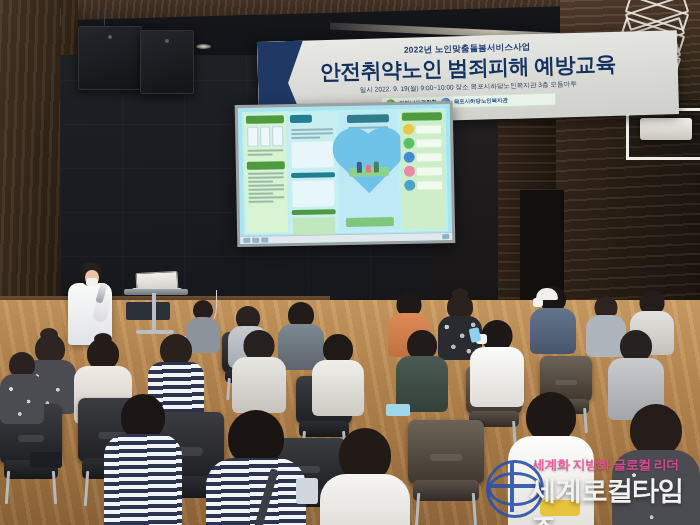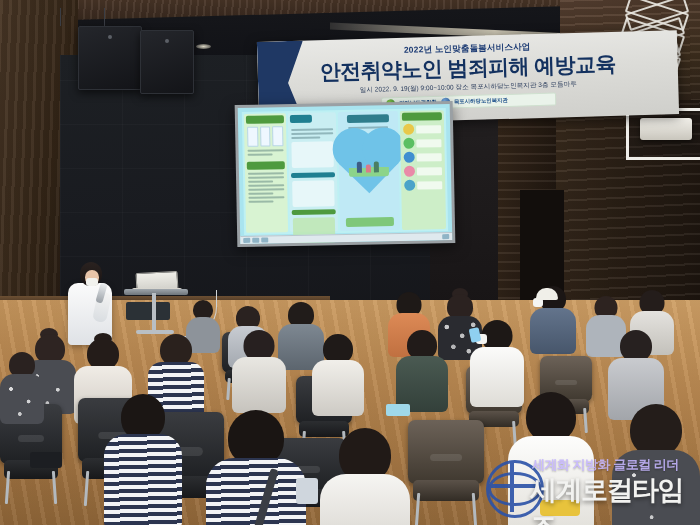--- a/index.html
+++ b/index.html
@@ -176,21 +176,21 @@
   .dots{background:
      radial-gradient(circle at 25% 30%,rgba(255,255,255,.8) 1.6px,transparent 2.2px),
      radial-gradient(circle at 65% 55%,rgba(255,255,255,.75) 1.6px,transparent 2.2px),
      radial-gradient(circle at 45% 80%,rgba(255,255,255,.7) 1.6px,transparent 2.2px),
      #4a4c52;}
   .mask-w{position:absolute;border-radius:3px;background:#f5f5f2;}
   .bag{position:absolute;border-radius:3px;}
 
   
   .wm{left:486px;top:452px;width:212px;height:70px;}
-  .wm-tag{position:absolute;left:46px;top:4px;font-size:13px;font-weight:bold;color:#c4b5fd;
+  .wm-tag{position:absolute;left:46px;top:4px;font-size:13px;font-weight:bold;color:#ec4899;
      opacity:.88;letter-spacing:-.5px;text-shadow:0 1px 2px rgba(0,0,0,.35);}
   .wm-name{position:absolute;left:44px;top:20px;font-size:27px;font-weight:bold;color:#f2f2f0;
      letter-spacing:-1.5px;text-shadow:0 2px 4px rgba(0,0,0,.45);}
   .wm-logo{position:absolute;left:0;top:8px;width:52px;height:52px;border-radius:50%;
      border:3px solid #2b52a8;opacity:.9;}
   .wm-logo:before{content:"";position:absolute;left:-1px;top:21px;width:50px;height:4px;background:#2b52a8;}
   .wm-logo:after{content:"";position:absolute;left:21px;top:-1px;width:4px;height:50px;background:#2b52a8;}
   .wm-ell{position:absolute;left:-1px;top:9px;width:48px;height:28px;border:3px solid #2b52a8;border-radius:50%;}
 </style>
 </head>

